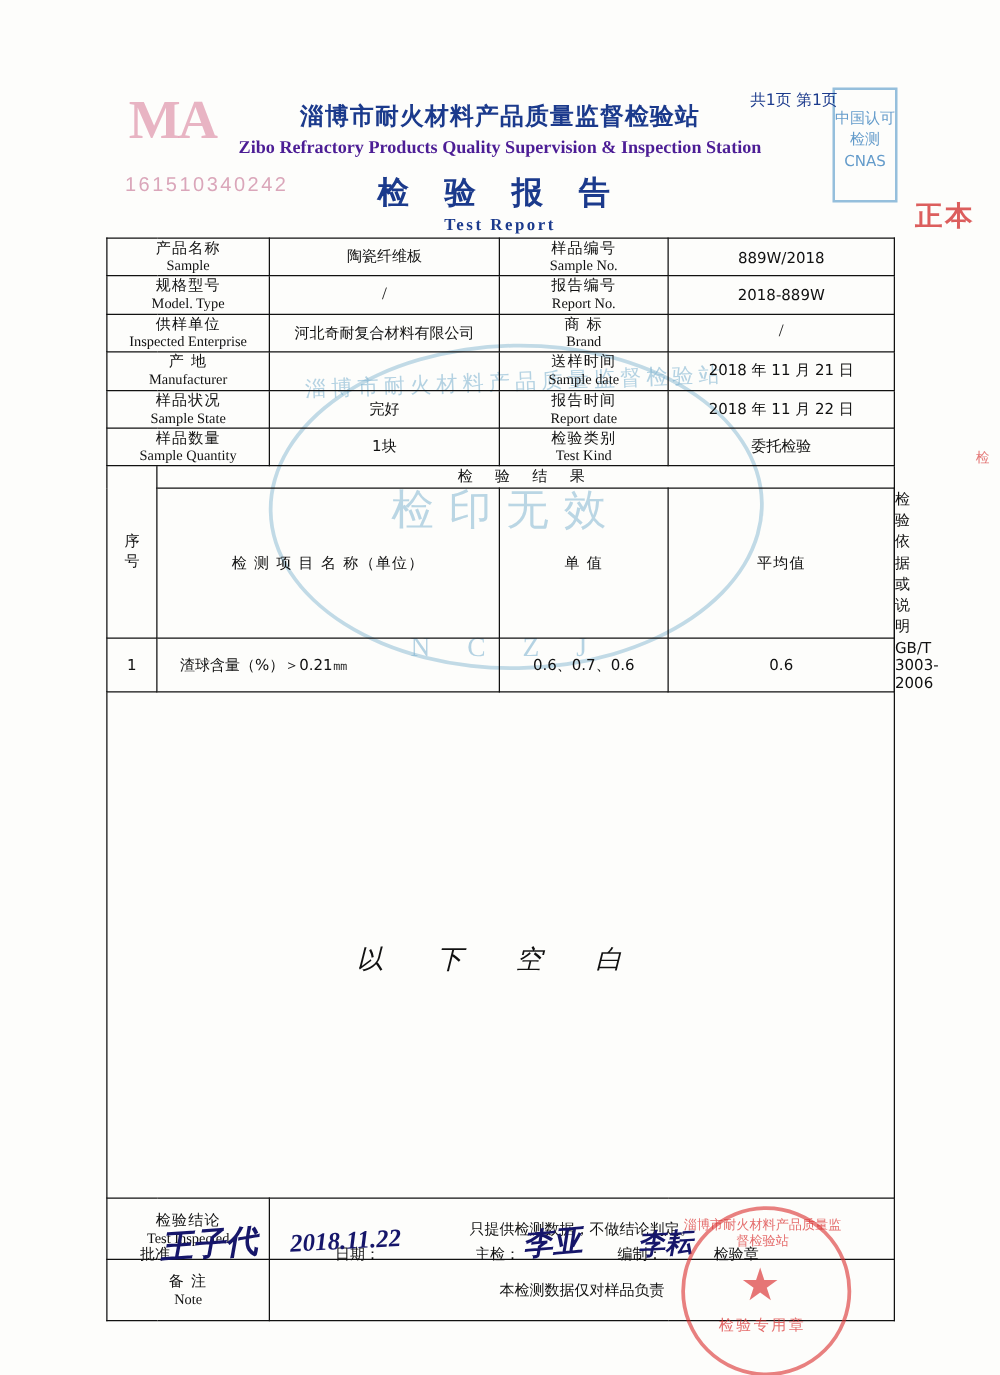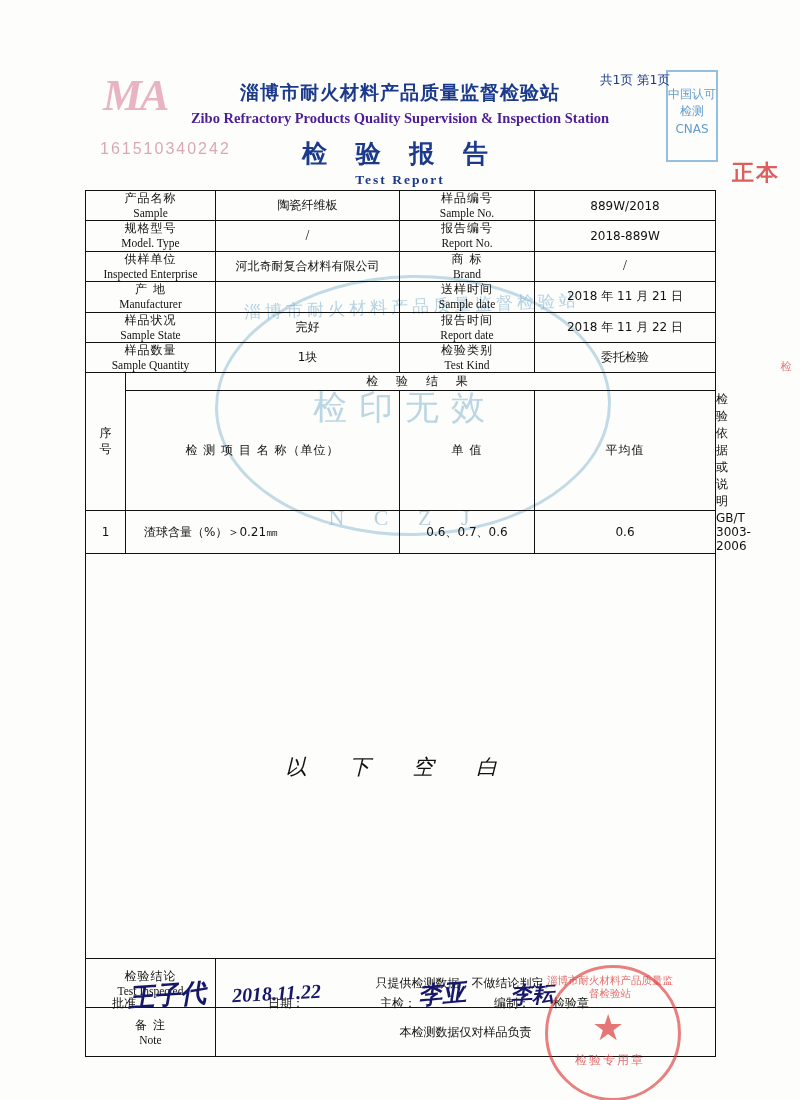--- a/index.html
+++ b/index.html
@@ -228,21 +228,20 @@
     letter-spacing: 12px;
   }
 
   
   .ma-mark {
     left: 103px; top: 70px;
     width: 105px; height: 60px;
     font-family: "Liberation Serif", serif;
     font-size: 44px;
     font-weight: bold;
-    font-style: italic;
     color: rgba(215,120,150,0.55);
     letter-spacing: -2px;
   }
   .ma-num {
     left: 100px; top: 140px;
     font-family: "Liberation Sans", sans-serif;
     font-size: 16px;
     color: rgba(200,120,150,0.65);
     letter-spacing: 2px;
   }
@@ -487,21 +486,21 @@
       <td class="concl-val" colspan="3">本检测数据仅对样品负责</td>
     </tr>
   </tbody>
     </table>
 
   <div class="footer">
     <div class="f-lab" style="left:27px; top:20px;">批准：</div>
     <div class="f-lab" style="left:183px; top:20px;">日期：</div>
     <div class="f-lab" style="left:295px; top:20px;">主检：</div>
     <div class="f-lab" style="left:409px; top:20px;">编制：</div>
-    <div class="f-lab" style="left:468px; top:20px;">检验章</div>
+    <div class="f-lab" style="left:486px; top:20px;">检验章</div>
   </div>
 
   <div class="hand" style="left:128px; top:978px; font-size:26px; transform:rotate(-4deg);">王子代</div>
   <div class="hand" style="left:232px; top:982px; font-size:20px; transform:rotate(-3deg);">2018.11.22</div>
   <div class="hand" style="left:418px; top:978px; font-size:24px; transform:rotate(-5deg);">李亚</div>
   <div class="hand" style="left:510px; top:980px; font-size:22px; transform:rotate(-3deg);">李耘</div>
 
   <div class="stamp seal-round"></div>
   <div class="stamp seal-round-star">★</div>
   <div class="stamp seal-round-top" style="text-align:center; padding-top:9px; line-height:1.2;">淄博市耐火材料产品质量监督检验站</div>

